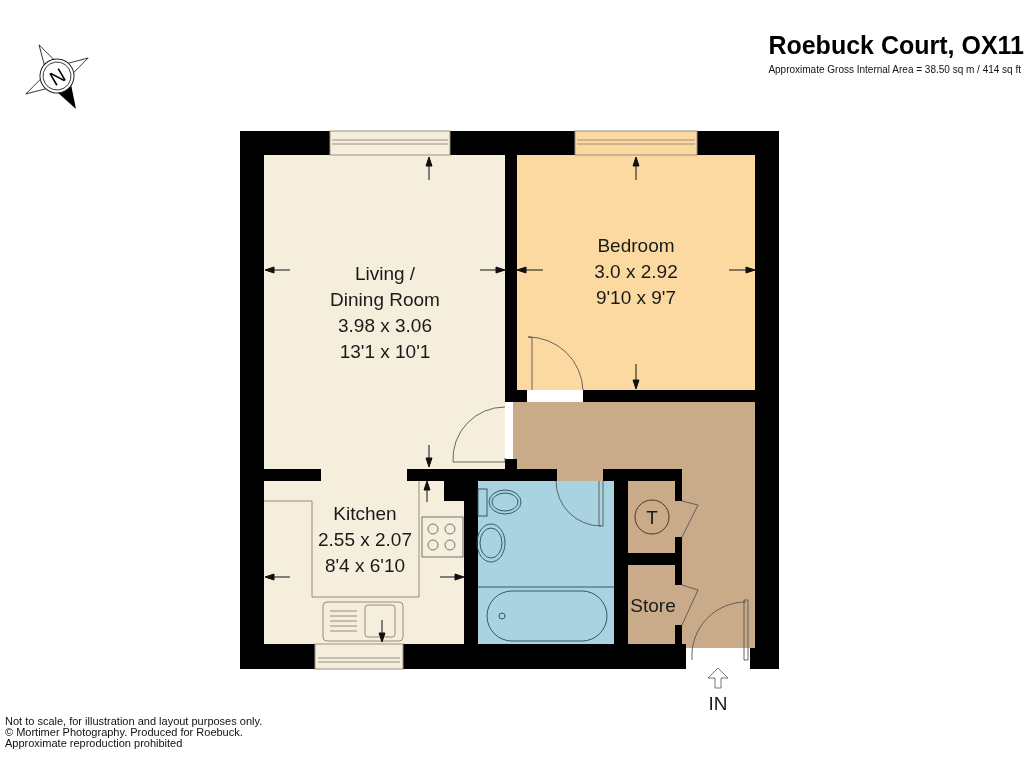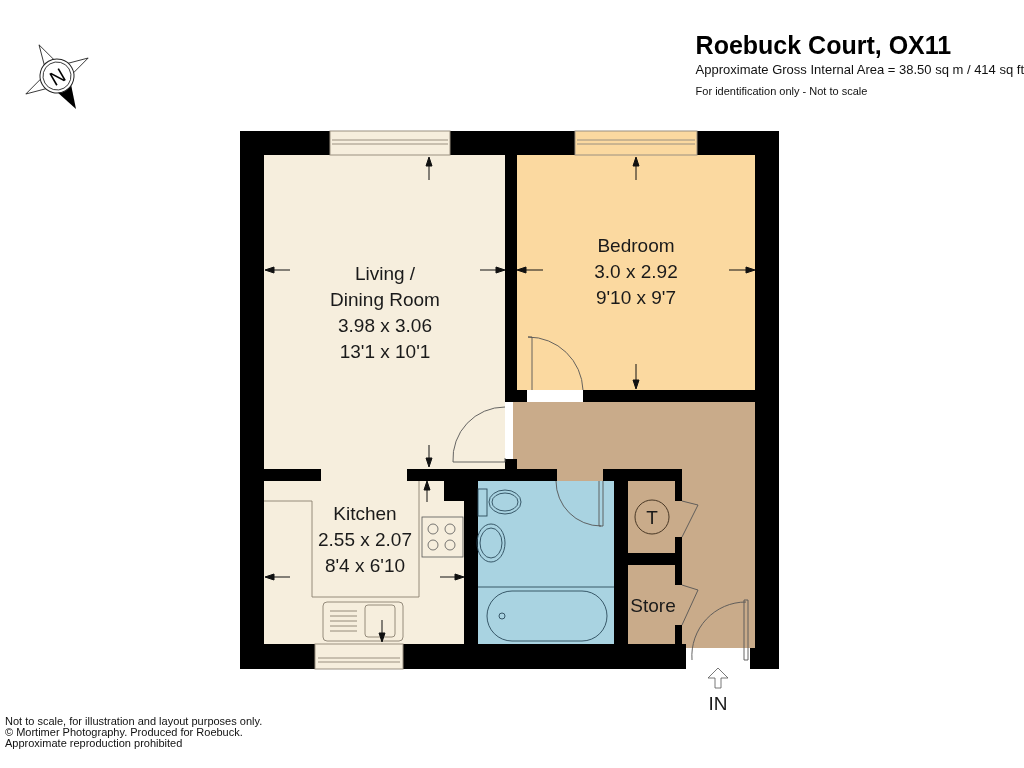--- a/index.html
+++ b/index.html
@@ -1,31 +1,30 @@
 <!DOCTYPE html>
 <html><head>
 <meta charset="utf-8">
 <style>
   html,body{margin:0;padding:0;background:#ffffff;}
   body{width:1024px;height:768px;position:relative;overflow:hidden;font-family:"Liberation Sans",sans-serif;color:#111;}
   .header{position:absolute;right:0;top:10px;margin-top:20px;}
   .title{font-size:25px;font-weight:bold;color:#000;line-height:30px;}
-  .subtitle{font-size:13px;color:#111;line-height:16px;margin-top:2px;}
+  .subtitle{font-size:10px;color:#111;line-height:16px;margin-top:2px;}
   .note{font-size:11px;color:#111;line-height:14px;margin-top:6px;}
   .footer{position:absolute;left:5px;top:716px;font-size:11px;line-height:11px;color:#111;}
   svg.plan{position:absolute;left:0;top:0;}
   .lbl{font-family:"Liberation Sans",sans-serif;font-size:19px;fill:#1a1a1a;text-anchor:middle;}
 </style>
 </head>
 <body>
 
 <div class="header">
   <div class="title">Roebuck Court, OX11</div>
   <div class="subtitle">Approximate Gross Internal Area = 38.50 sq m / 414 sq ft</div>
-  <div class="note">For identification only - Not to scale</div>
 </div>
 
 <svg class="plan" width="1024" height="768" viewBox="0 0 1024 768">
 
   <g transform="translate(57,76) rotate(-30)">
     <polygon points="0,-36 6,-14 0,-16 -6,-14" fill="#fff" stroke="#222" stroke-width="0.8"></polygon>
     <polygon points="36,0 14,6 16,0 14,-6" fill="#fff" stroke="#222" stroke-width="0.8"></polygon>
     <polygon points="-36,0 -14,-6 -16,0 -14,6" fill="#fff" stroke="#222" stroke-width="0.8"></polygon>
     <polygon points="0,38 8,14 -8,14" fill="#000"></polygon>
     <circle r="17" fill="#fff" stroke="#222" stroke-width="1"></circle>

